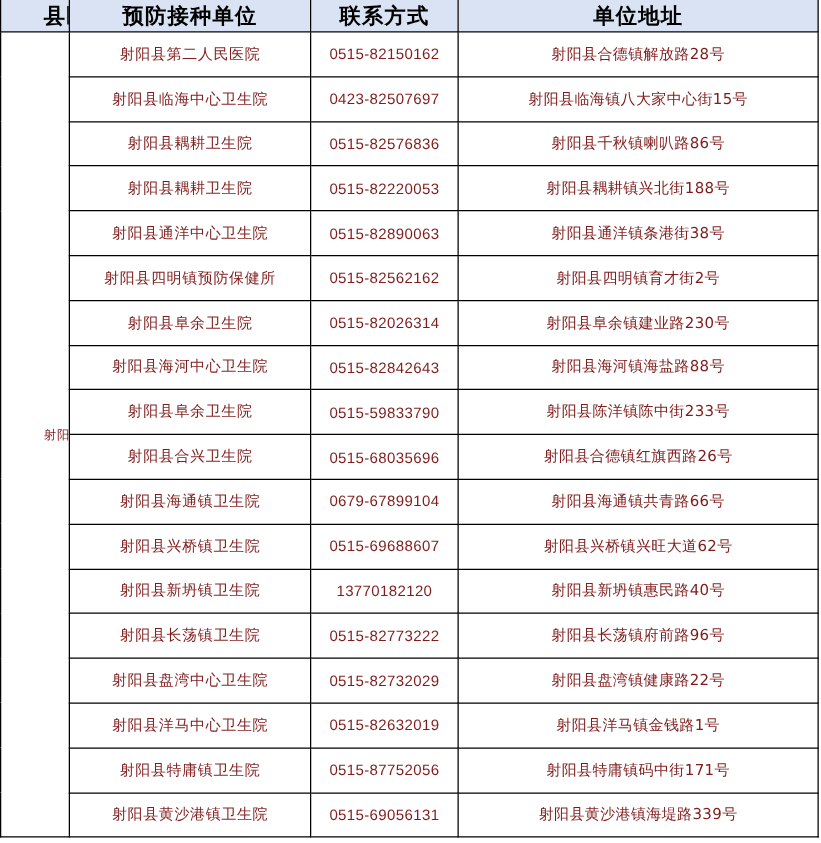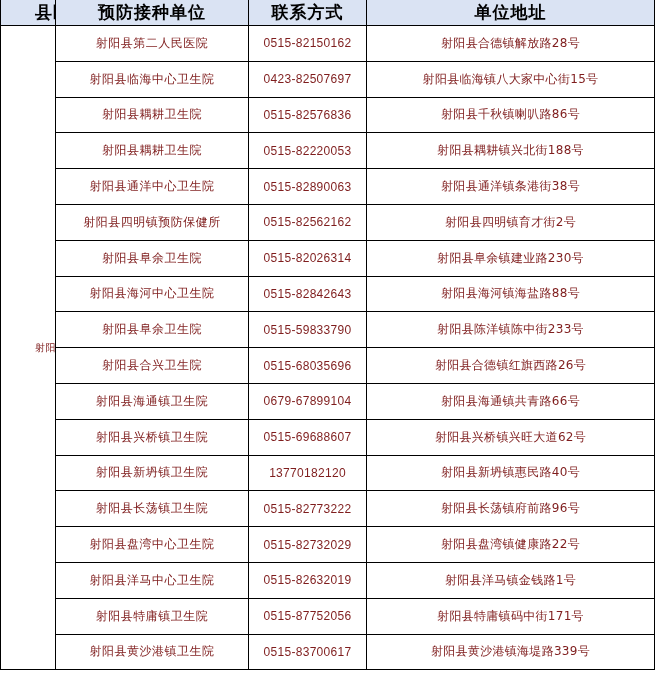--- a/index.html
+++ b/index.html
@@ -151,17 +151,17 @@
       <td class="phone">0515-82632019</td>
       <td class="addr">射阳县洋马镇金钱路1号</td>
     </tr>
     <tr>
       <td>射阳县特庸镇卫生院</td>
       <td class="phone">0515-87752056</td>
       <td class="addr">射阳县特庸镇码中街171号</td>
     </tr>
     <tr>
       <td>射阳县黄沙港镇卫生院</td>
-      <td class="phone">0515-83700617</td>
+      <td class="phone">0515-69056131</td>
       <td class="addr">射阳县黄沙港镇海堤路339号</td>
     </tr>
   </tbody>
 </table>
 
 </body></html>

